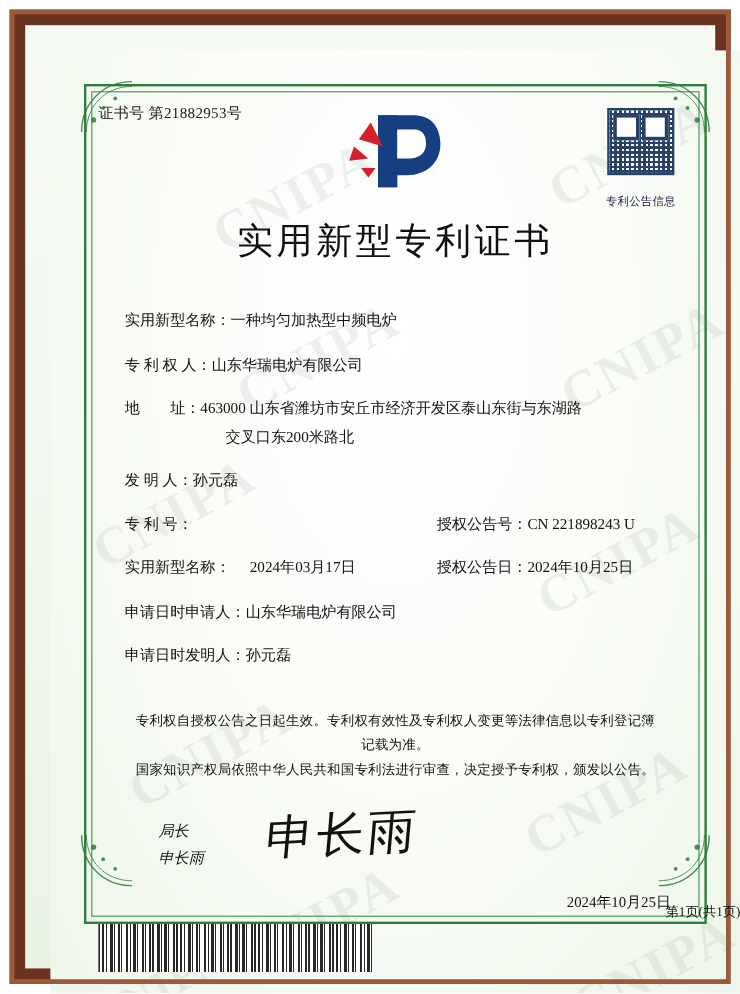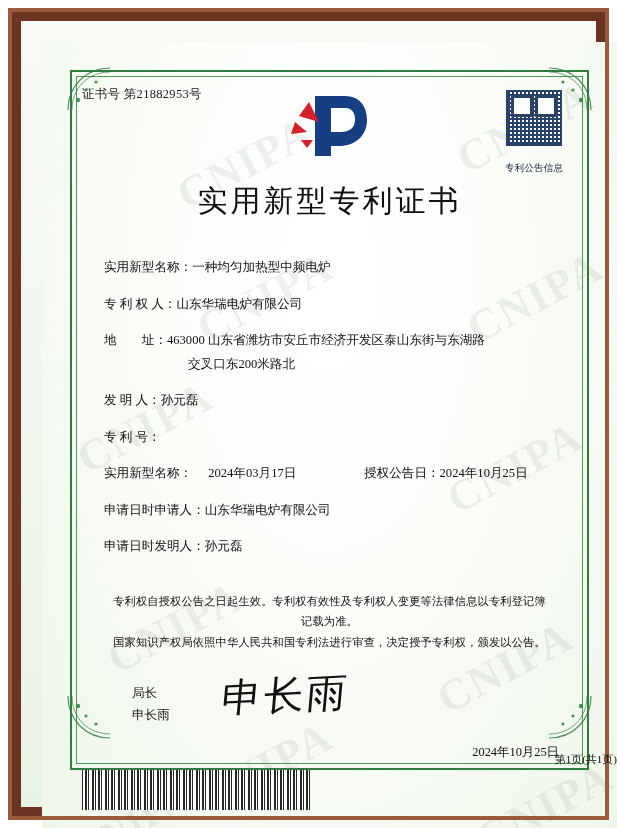--- a/index.html
+++ b/index.html
@@ -219,20 +219,21 @@
     width: 495px;
     z-index: 3;
   }
   .sign-label {
     position: absolute;
     left: 50px;
     top: 0;
     font-size: 12.6px;
     line-height: 1.75;
     color: #111;
+    font-style: italic;
   }
   .signature {
     position: absolute;
     left: 140px;
     top: -14px;
     font-size: 40px;
     font-family: "Liberation Serif", serif;
     color: #111;
     transform: skewX(-8deg) rotate(-3deg);
     letter-spacing: 2px;
@@ -373,20 +374,24 @@
 
           <div class="row">
             <span class="label">发 明 人：</span>
             <span class="value">孙元磊</span>
           </div>
 
           <div class="row-two">
             <div class="col-l">
               <span class="label">专 利  号：</span>
             </div>
+            <div class="col-r">
+              <span class="label">授权公告号：</span>
+              <span class="value">CN 221898243 U</span>
+            </div>
           </div>
 
           <div class="row-two">
             <div class="col-l">
               <span class="label">实用新型名称：</span>
               <span class="value">2024年03月17日</span>
             </div>
             <div class="col-r">
               <span class="label">授权公告日：</span>
               <span class="value">2024年10月25日</span>

